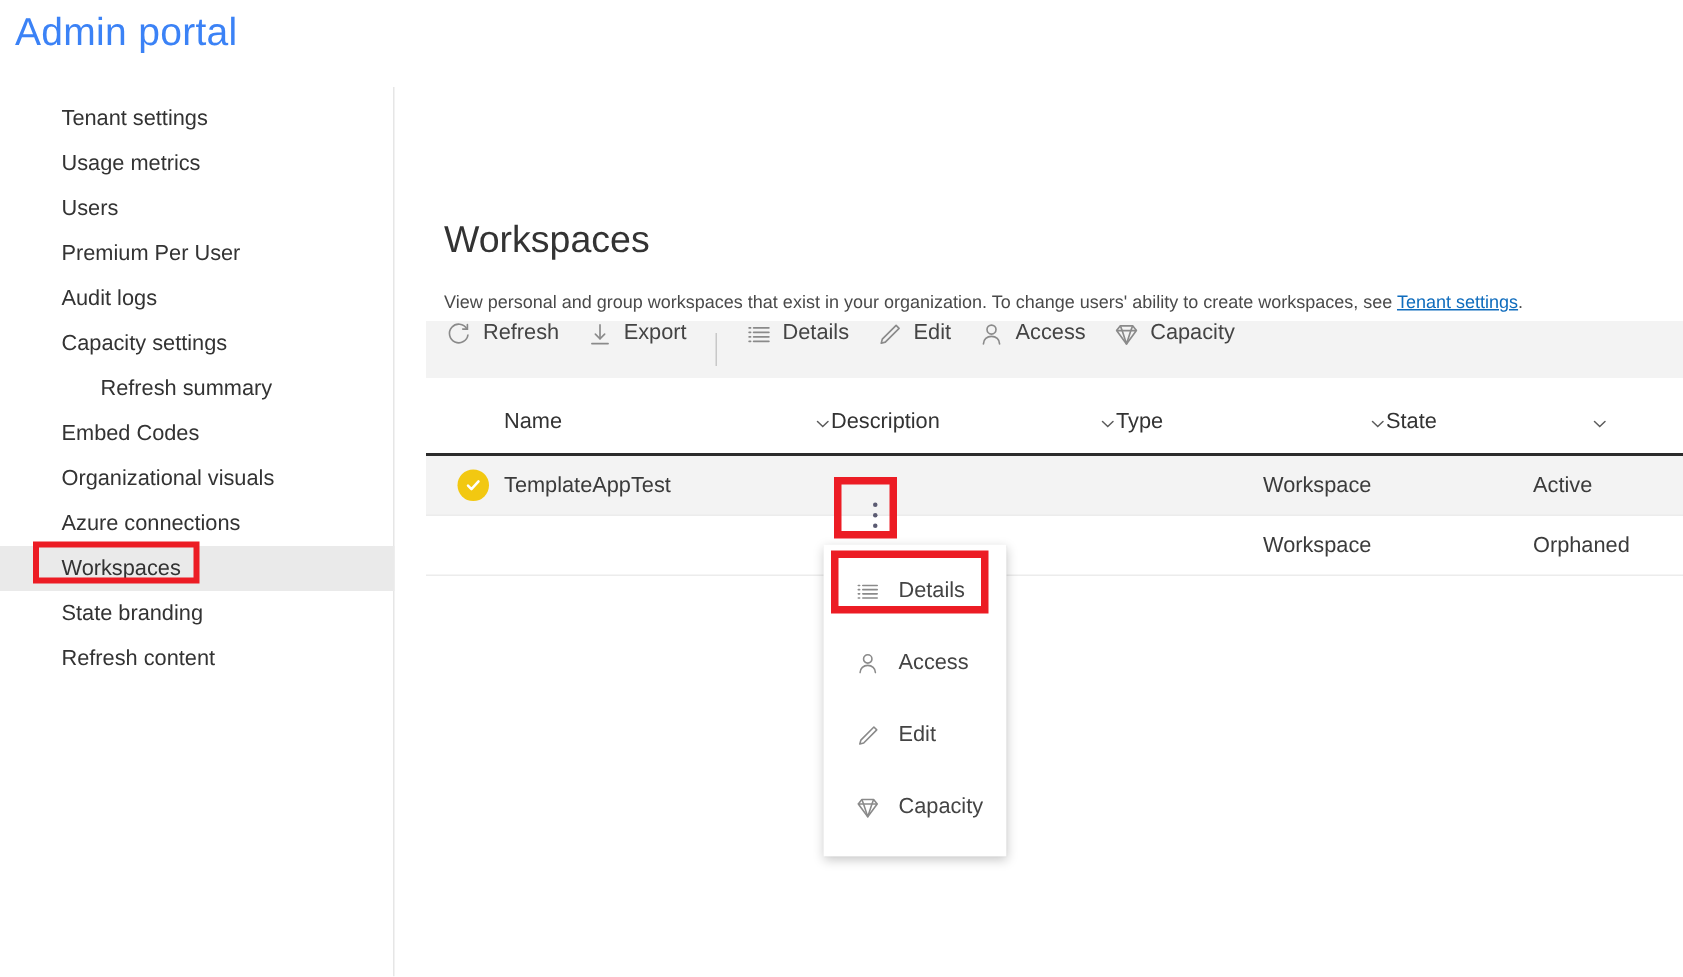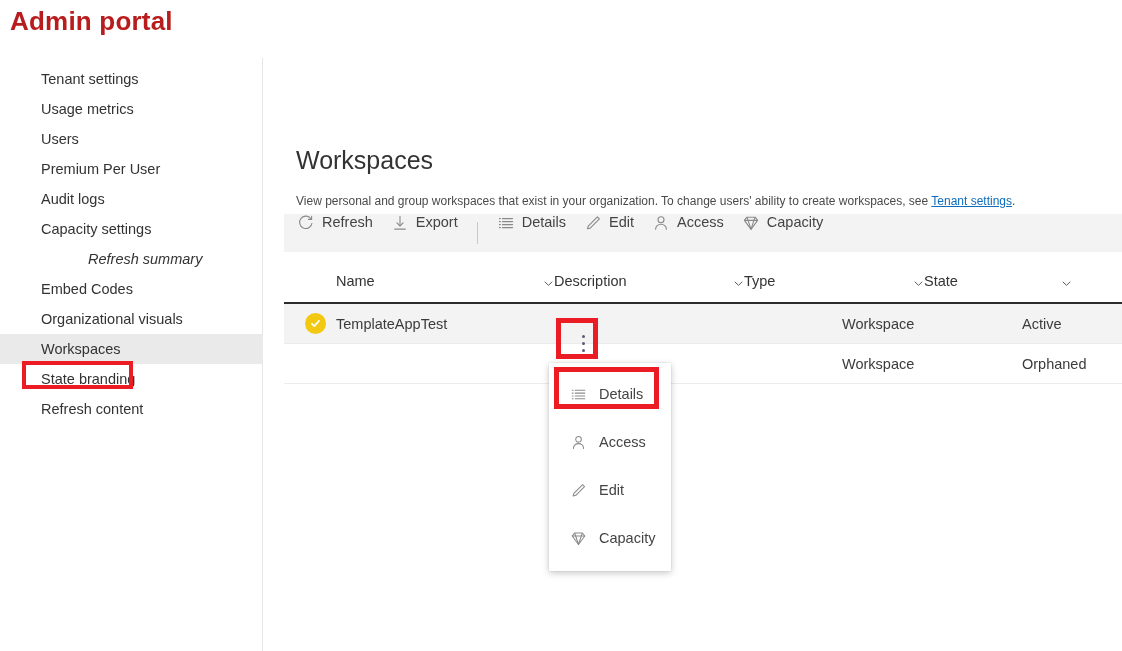--- a/index.html
+++ b/index.html
@@ -15,22 +15,22 @@
     overflow: hidden;
     position: relative;
   }
 
   
   .app-title {
     position: absolute;
     left: 10px;
     top: 6px;
     font-size: 26px;
-    font-weight: 700;
-    color: #b91c1c;
+    font-weight: 400;
+    color: #3b82f6;
     letter-spacing: 0.2px;
     white-space: nowrap;
   }
 
   
   .sidebar {
     position: absolute;
     left: 0;
     top: 58px;
     width: 263px;
@@ -48,22 +48,21 @@
   .nav-item {
     height: 30px;
     line-height: 30px;
     padding-left: 41px;
     font-size: 14.5px;
     color: #333333;
     white-space: nowrap;
     box-sizing: border-box;
   }
   .nav-item.sub {
-    padding-left: 88px;
-    font-style: italic;
+    padding-left: 67px;
   }
   .nav-item.selected {
     background: #eaeaea;
   }
   .nav-item-label {
     display: inline-block;
   }
 
   
   .annot-nav-workspaces {
@@ -310,20 +309,23 @@
       <span class="nav-item-label">Capacity settings</span>
     </div>
     <div class="nav-item sub">
       <span class="nav-item-label">Refresh summary</span>
     </div>
     <div class="nav-item">
       <span class="nav-item-label">Embed Codes</span>
     </div>
     <div class="nav-item">
       <span class="nav-item-label">Organizational visuals</span>
+    </div>
+    <div class="nav-item">
+      <span class="nav-item-label">Azure connections</span>
     </div>
     <div class="nav-item selected">
       <span class="nav-item-label">Workspaces</span>
     </div>
     <div class="nav-item">
       <span class="nav-item-label">State branding</span>
     </div>
     <div class="nav-item">
       <span class="nav-item-label">Refresh content</span>
     </div>

